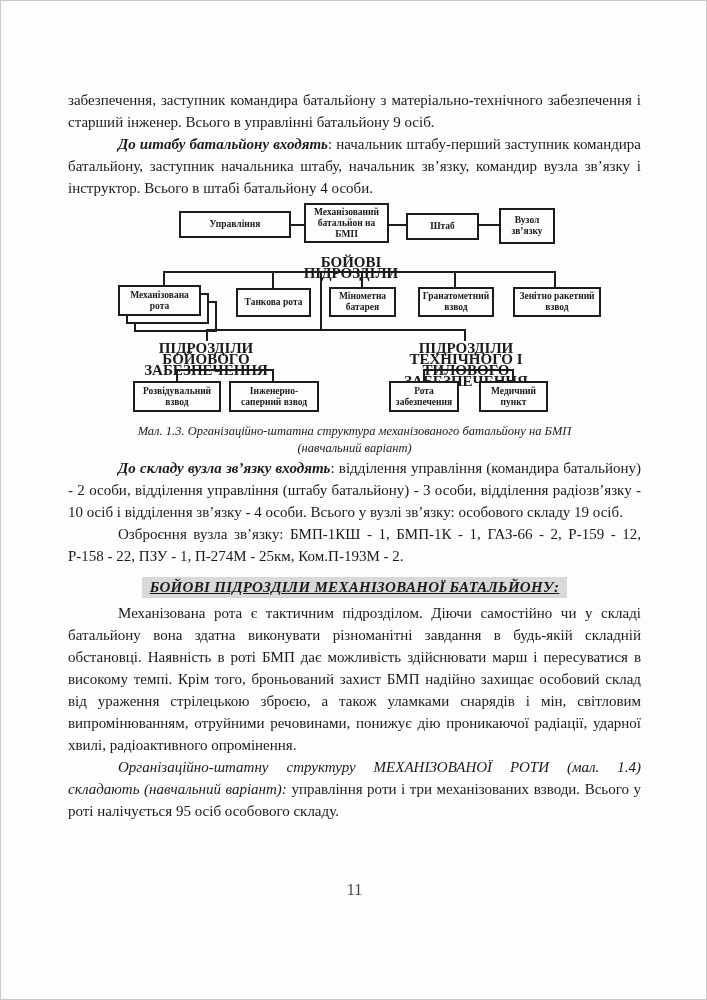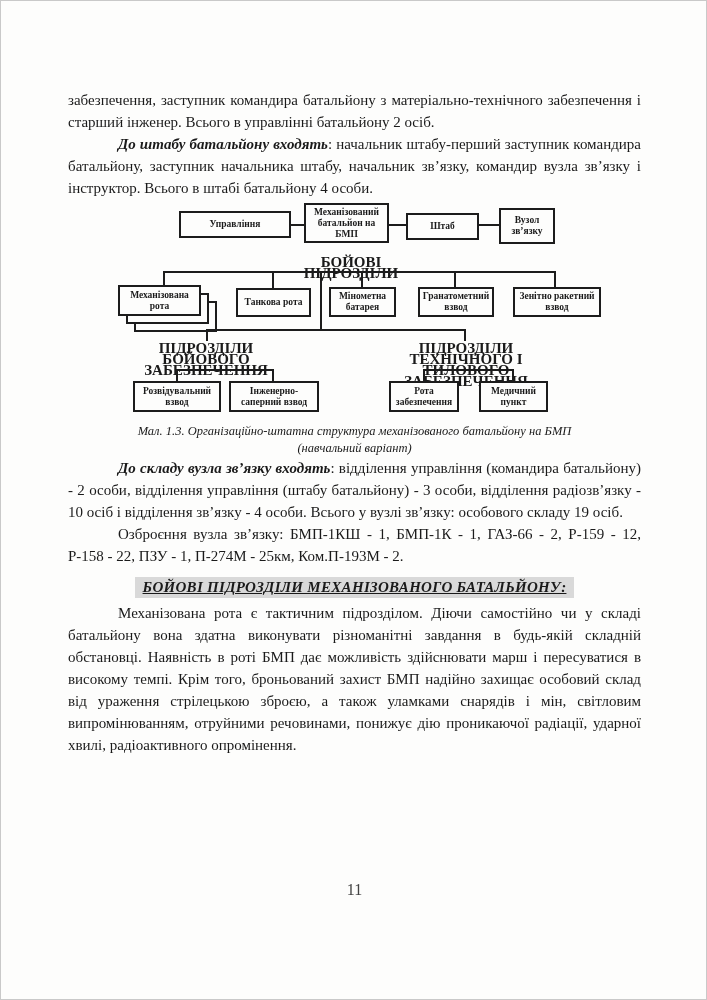--- a/index.html
+++ b/index.html
@@ -81,21 +81,21 @@
     font-size:16px;color:#444;
   }
   .mt12{}
 </style>
 </head>
 <body>
 
 <div class="page">
   <div class="content">
 
-    <p>забезпечення, заступник командира батальйону з матеріально-технічного забезпечення і старший інженер. Всього в управлінні батальйону 2 осіб.</p>
+    <p>забезпечення, заступник командира батальйону з матеріально-технічного забезпечення і старший інженер. Всього в управлінні батальйону 9 осіб.</p>
 
     <p class="indent"><span class="lead-bold-italic">До штабу батальйону входять</span><span>: начальник штабу-перший заступник командира батальйону, заступник начальника штабу, начальник зв’язку, командир вузла зв’язку і інструктор. Всього в штабі батальйону 4 особи.</span></p>
 
     <div class="diagram">
 
       <div class="dbox" style="left:111px;top:8px;width:112px;height:27px;">Управління</div>
       <div class="dbox" style="left:236px;top:0;width:85px;height:40px;">Механізований батальйон на БМП</div>
       <div class="dbox" style="left:338px;top:10px;width:73px;height:27px;">Штаб</div>
       <div class="dbox" style="left:431px;top:5px;width:56px;height:36px;">Вузол зв’язку</div>
 
@@ -145,22 +145,23 @@
     <div class="caption">
       <div>Мал. 1.3. Організаційно-штатна структура механізованого батальйону на БМП</div>
       <div>(навчальний варіант)</div>
     </div>
 
     <p class="indent mt12"><span class="lead-bold-italic">До складу вузла зв’язку входять</span><span>: відділення управління (командира батальйону) - 2 особи, відділення управління (штабу батальйону) - 3 особи, відділення радіозв’язку - 10 осіб і відділення зв’язку - 4 особи. Всього у вузлі зв’язку: особового складу 19 осіб.</span></p>
 
     <p class="indent">Озброєння вузла зв’язку: БМП-1КШ - 1, БМП-1К - 1, ГАЗ-66 - 2, Р-159 - 12, Р-158 - 22, ПЗУ - 1, П-274М - 25км, Ком.П-193М - 2.</p>
 
     <div class="heading">
-      <span>БОЙОВІ ПІДРОЗДІЛИ МЕХАНІЗОВАНОГО БАТАЛЬЙОНУ:</span>
+      <span>БОЙОВІ ПІДРОЗДІЛИ МЕХАНІЗОВАНОЇ БАТАЛЬЙОНУ:</span>
     </div>
 
     <p class="indent">Механізована рота є тактичним підрозділом. Діючи самостійно чи у складі батальйону вона здатна виконувати різноманітні завдання в будь-якій складній обстановці. Наявність в роті БМП дає можливість здійснювати марш і пересуватися в високому темпі. Крім того, броньований захист БМП надійно захищає особовий склад від ураження стрілецькою зброєю, а також уламками снарядів і мін, світловим випромінюванням, отруйними речовинами, понижує дію проникаючої радіації, ударної хвилі, радіоактивного опромінення.</p>
 
+    <p class="indent"><span class="lead-italic">Організаційно-штатну структуру МЕХАНІЗОВАНОЇ РОТИ (мал. 1.4) складають (навчальний варіант):</span><span> управління роти і три механізованих взводи. Всього у роті налічується 95 осіб особового складу.</span></p>
 
   </div>
 
   <div class="page-number">11</div>
 </div>
 
 </body></html>

